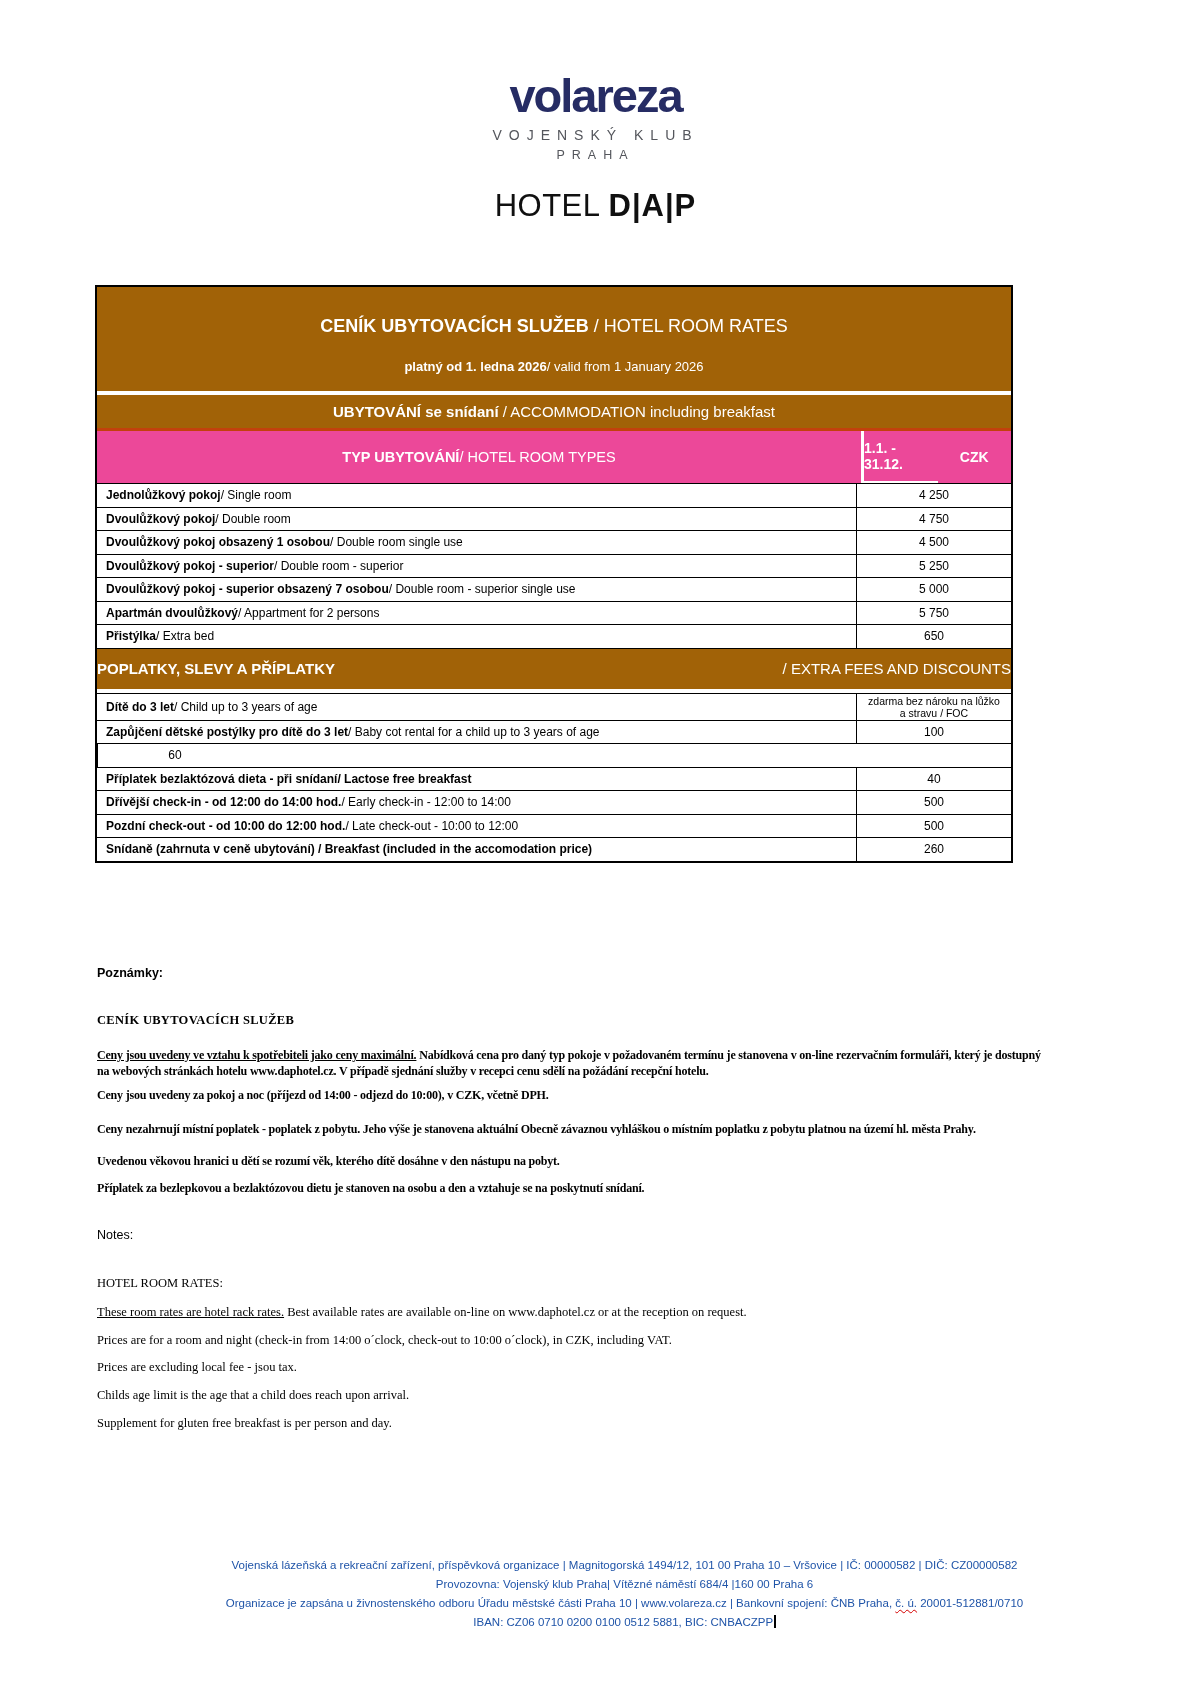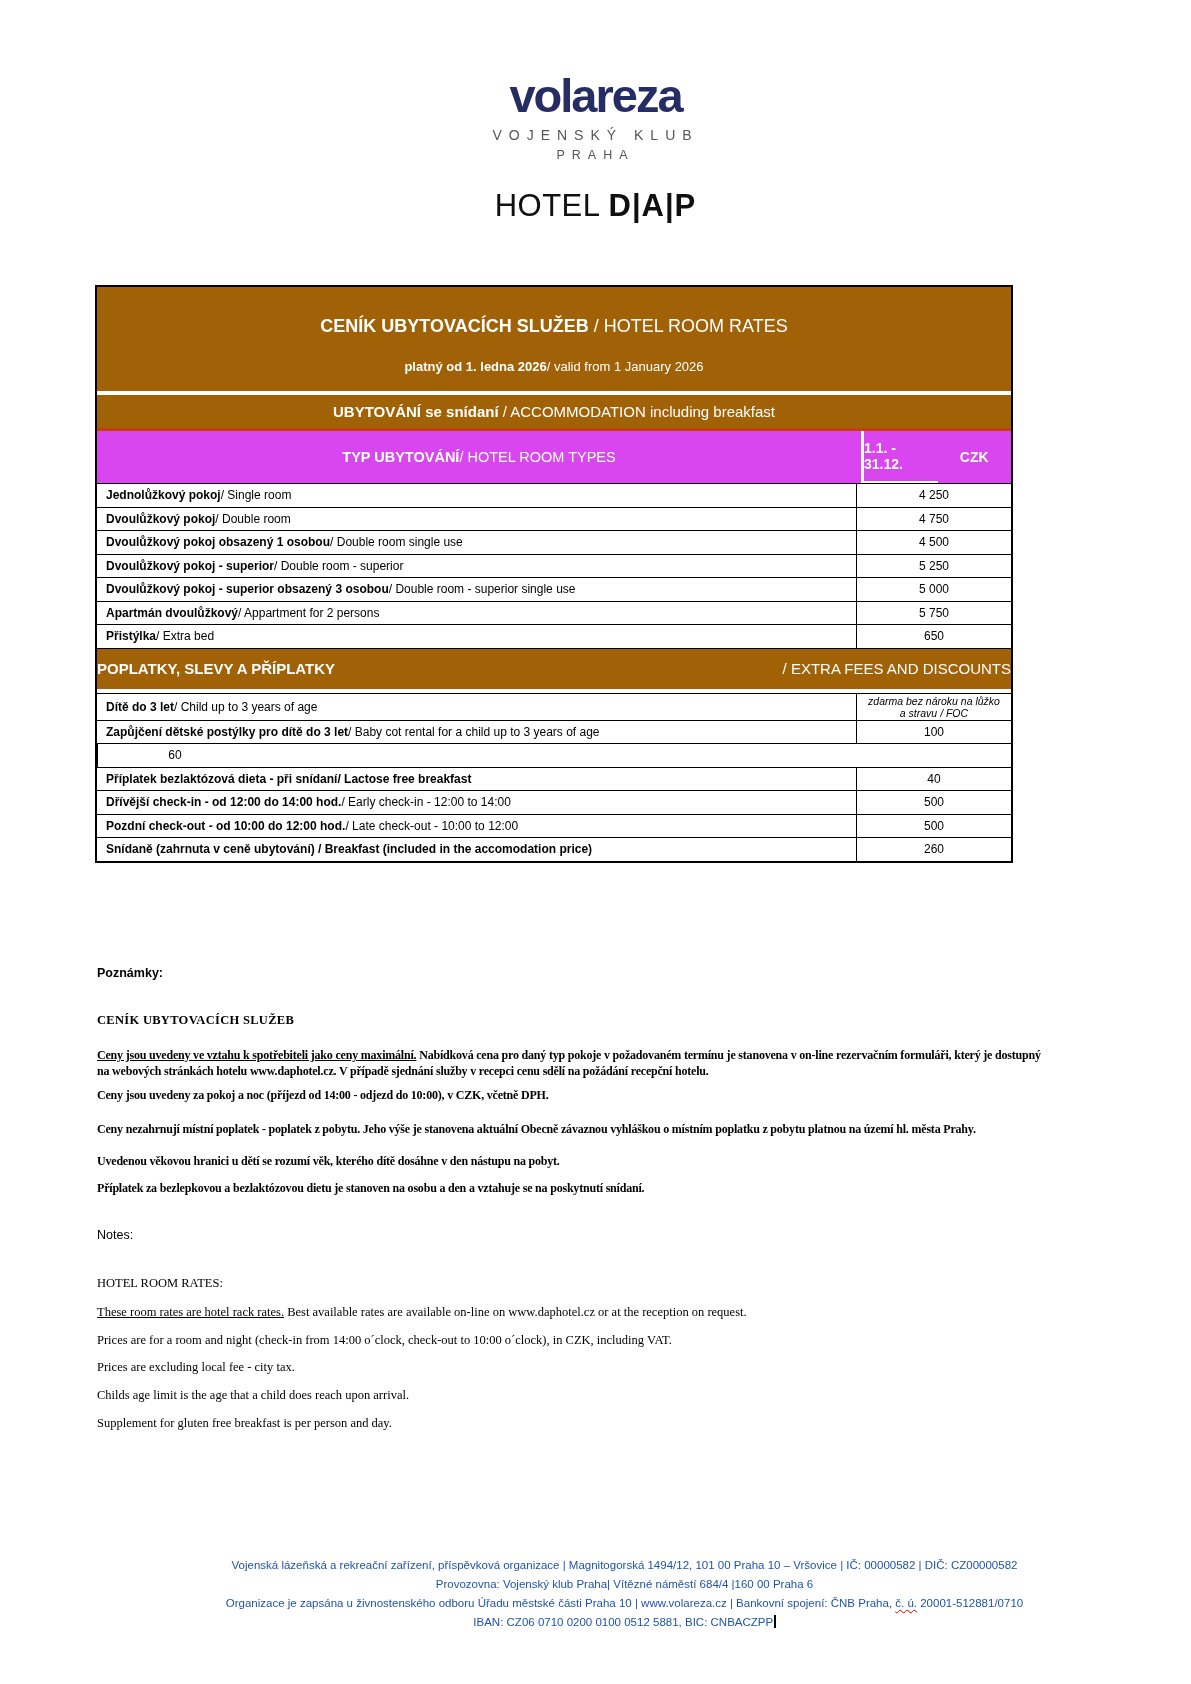--- a/index.html
+++ b/index.html
@@ -23,36 +23,36 @@
 
   
   .price-table { position:absolute; left:95px; top:285px; width:918px;
                  border:2px solid #000; box-sizing:border-box; background:#fff; }
   .band { background:#a16207; color:#fff; text-align:center; box-sizing:border-box; }
   .band1 { height:108px; border-bottom:4px solid #fff; padding-top:29px; }
   .band1-title { font-size:18px; }
   .band1-sub { margin-top:22px; font-size:13px; }
   .band2 { height:36px; line-height:34px; font-size:15px; border-bottom:3px solid #c2410c; }
 
-  .thead { display:flex; background:#d946ef; color:#fff; height:52px; }
+  .thead { display:flex; background:#ec4899; color:#fff; height:52px; }
   .th-left { flex:1; display:flex; align-items:center; justify-content:center; font-size:14.5px; }
   .th-right { width:150px; border-left:3px solid #fff; display:flex; flex-direction:row; box-sizing:border-box; }
   .th-period { flex:1; display:flex; align-items:center; justify-content:center;
                font-weight:bold; font-size:14px; border-bottom:2.5px solid #fff; }
   .th-czk { flex:1; display:flex; align-items:center; justify-content:center;
             font-weight:bold; font-size:14px; }
 
   .row { display:flex; border-top:1.5px solid #000; background:#fff; min-height:22.5px; }
   .cell-label { flex:1; display:flex; align-items:center; padding:2px 4px 2px 9px; font-size:12px; }
   .cell-label .cz { font-weight:bold; }
   .cell-price { width:155px; border-left:1.5px solid #000; box-sizing:border-box;
                 display:flex; align-items:center; justify-content:center;
                 font-size:12px; text-align:center; }
   .all-bold .cell-label { font-weight:bold; }
-  .price-small { font-size:10.5px; line-height:1.15; padding:1px 8px;font-style:italic; }
+  .price-small { font-size:10.5px; line-height:1.15; padding:1px 8px; }
 
   .band3 { border-top:1.5px solid #000; border-bottom:4px solid #fff; height:45px;
            display:flex; align-items:center; justify-content:space-between; font-size:15px; }
 
   
   .pozn-heading { position:absolute; left:97px; top:966px; font-size:12.5px; font-weight:bold; }
   .notes-cz { position:absolute; left:97px; top:1012px; width:958px;
               font-family:"Liberation Serif", serif; font-weight:bold;
               font-size:12px; letter-spacing:-0.2px; line-height:1.4; }
   .notes-cz .subheading { font-size:12.5px; letter-spacing:0.3px; }
@@ -139,21 +139,21 @@
     </div>
     <div class="row">
       <div class="cell-label">
           <span class="cz">Dvoulůžkový pokoj - superior</span>
           <span> / Double room - superior</span>
         </div>
       <div class="cell-price">5 250</div>
     </div>
     <div class="row">
       <div class="cell-label">
-          <span class="cz">Dvoulůžkový pokoj - superior obsazený 3 osobou</span>
+          <span class="cz">Dvoulůžkový pokoj - superior obsazený 7 osobou</span>
           <span> / Double room - superior single use</span>
         </div>
       <div class="cell-price">5 000</div>
     </div>
     <div class="row">
       <div class="cell-label">
           <span class="cz">Apartmán dvoulůžkový</span>
           <span> / Appartment for 2 persons</span>
         </div>
       <div class="cell-price">5 750</div>
@@ -227,21 +227,21 @@
     <p class="p3">Ceny nezahrnují místní poplatek - poplatek z pobytu. Jeho výše je stanovena aktuální Obecně závaznou vyhláškou o místním poplatku z pobytu platnou na území hl. města Prahy.</p>
     <p class="p4">Uvedenou věkovou hranici u dětí se rozumí věk, kterého dítě dosáhne v den nástupu na pobyt.</p>
     <p class="p5">Příplatek za bezlepkovou a bezlaktózovou dietu je stanoven na osobu a den a vztahuje se na poskytnutí snídaní.</p>
   </div>
 
   <div class="notes-heading-en">Notes:</div>
   <div class="notes-en">
     <p class="p0">HOTEL ROOM RATES:</p>
     <p class="p1"><span class="u">These room rates are hotel rack rates.</span><span> Best available rates are available on-line on www.daphotel.cz or at the reception on request.</span></p>
     <p class="p2">Prices are for a room and night (check-in from 14:00 o´clock, check-out to 10:00 o´clock), in CZK, including VAT.</p>
-    <p class="p3">Prices are excluding local fee - city tax.</p>
+    <p class="p3">Prices are excluding local fee - jsou tax.</p>
     <p class="p4">Childs age limit is the age that a child does reach upon arrival.</p>
     <p class="p5">Supplement for gluten free breakfast is per person and day.</p>
   </div>
 
   <div class="footer">
     <div>Vojenská lázeňská a rekreační zařízení, příspěvková organizace | Magnitogorská 1494/12, 101 00 Praha 10 – Vršovice | IČ: 00000582 | DIČ: CZ00000582</div>
     <div>Provozovna: Vojenský klub Praha| Vítězné náměstí 684/4 |160 00 Praha 6</div>
     <div><span>Organizace je zapsána u živnostenského odboru Úřadu městské části Praha 10 | www.volareza.cz | Bankovní spojení: ČNB Praha, </span><span class="wavy">č. ú.</span><span> 20001-512881/0710</span></div>
     <div><span>IBAN: CZ06 0710 0200 0100 0512 5881, BIC: CNBACZPP</span><span class="caret"></span></div>
   </div>

